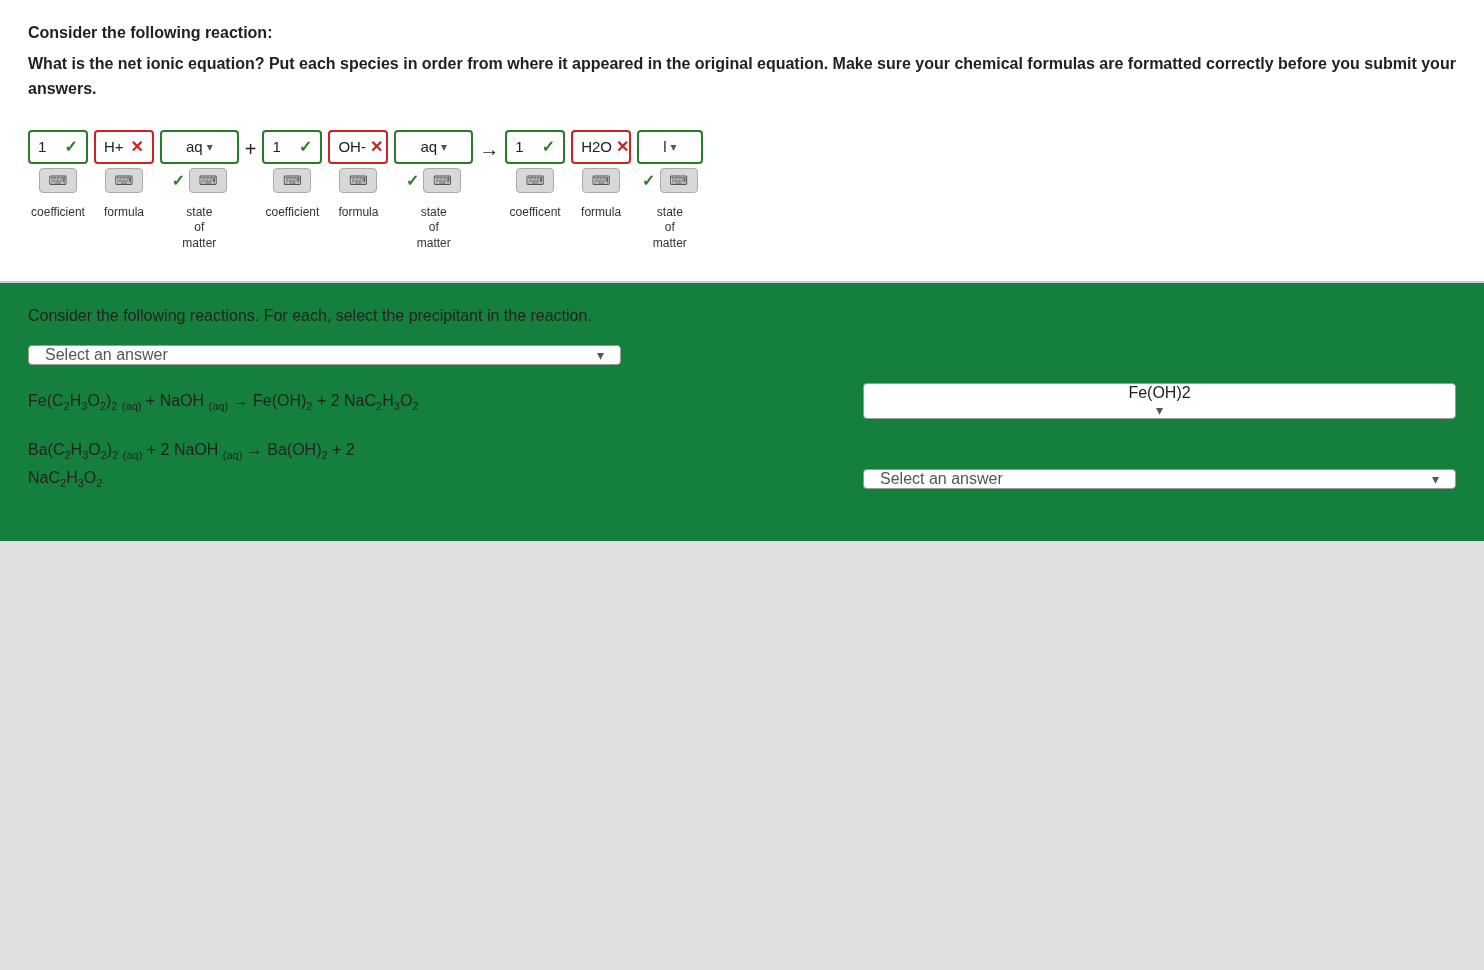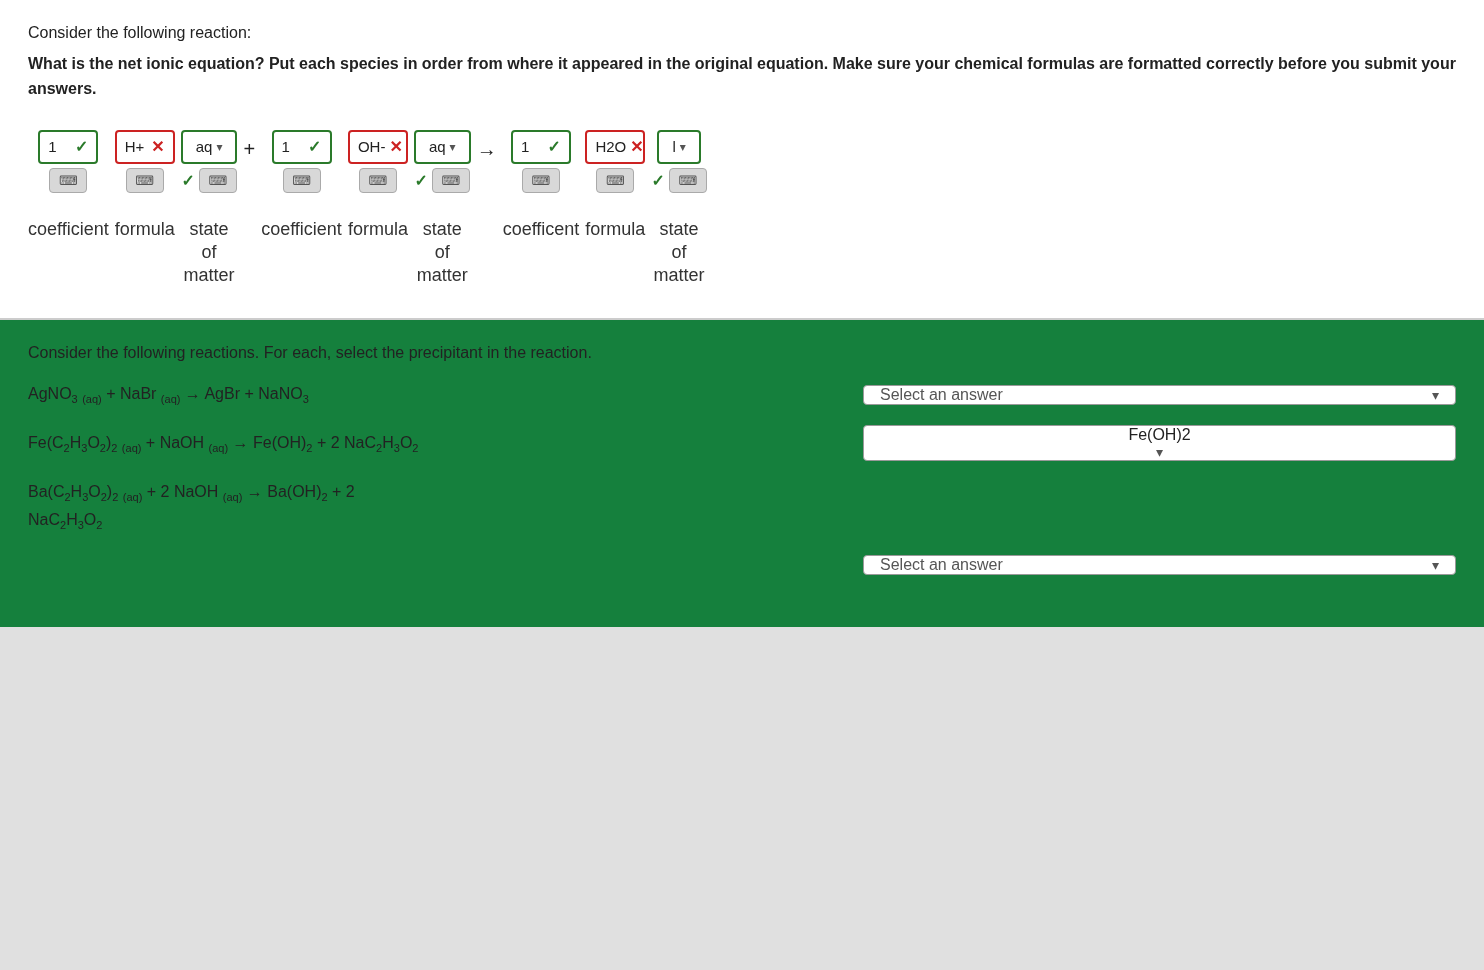--- a/index.html
+++ b/index.html
@@ -17,20 +17,21 @@
     }
 
     .bottom-section {
       background: #15803d;
       padding: 24px 28px 30px 28px;
     }
 
     .question-title {
       font-size: 16px;
       margin-bottom: 10px;
+      font-weight: bold;
     }
 
     .equation-line {
       font-size: 18px;
       margin-bottom: 18px;
       display: flex;
       align-items: baseline;
       flex-wrap: wrap;
       gap: 2px;
     }
@@ -91,40 +92,40 @@
       gap: 3px;
       min-width: 38px;
       justify-content: center;
     }
 
     .key-btn .key-icon { font-size: 13px; color: #555; }
 
     .select-box {
       border: 2px solid;
       border-radius: 4px;
-      padding: 3px 13px;
+      padding: 3px 24px;
       font-size: 15px;
       display: flex;
       align-items: center;
       gap: 4px;
       min-height: 34px;
       background: white;
       cursor: pointer;
     }
 
     .select-box.green { border-color: #2a7a2a; }
 
     .select-arrow { font-size: 12px; color: #555; }
 
     .field-label {
-      font-size: 18px;
+      font-size: 12px;
       color: #333;
       text-align: center;
       line-height: 1.3;
-      margin-top: 21px;
+      margin-top: 8px;
     }
 
     .operator {
       font-size: 20px;
       padding-top: 6px;
       align-self: flex-start;
       padding-top: 8px;
     }
 
     .row-with-check {
@@ -186,21 +187,20 @@
     .multi-line-reaction {
       font-size: 16px;
       line-height: 1.6;
     }
 
     .reaction-pair {
       display: flex;
       gap: 20px;
       align-items: flex-start;
       margin-bottom: 18px;
-      flex-direction: column;
     }
 
     .reaction-formula-block {
       flex: 1;
     }
   </style>
 </head>
 <body>
 
 <div class="top-section">
@@ -329,23 +329,20 @@
       <div class="field-label">state<br>of<br>matter</div>
     </div>
 
   </div>
 </div>
 
 <div class="bottom-section">
   <div class="section-title">Consider the following reactions.  For each, select the precipitant in the reaction.</div>
 
   <div class="reaction-row">
-    <div class="reaction-formula">
-      AgNO<sub>3</sub> <sub>(aq)</sub> + NaBr <sub>(aq)</sub> → AgBr + NaNO<sub>3</sub>
-    </div>
     <div class="answer-select">
       <span>Select an answer</span>
       <span class="chevron">▾</span>
     </div>
   </div>
 
   <div class="reaction-row">
     <div class="reaction-formula">
       Fe(C<sub>2</sub>H<sub>3</sub>O<sub>2</sub>)<sub>2</sub> <sub>(aq)</sub> + NaOH <sub>(aq)</sub> → Fe(OH)<sub>2</sub> + 2 NaC<sub>2</sub>H<sub>3</sub>O<sub>2</sub>
     </div>

